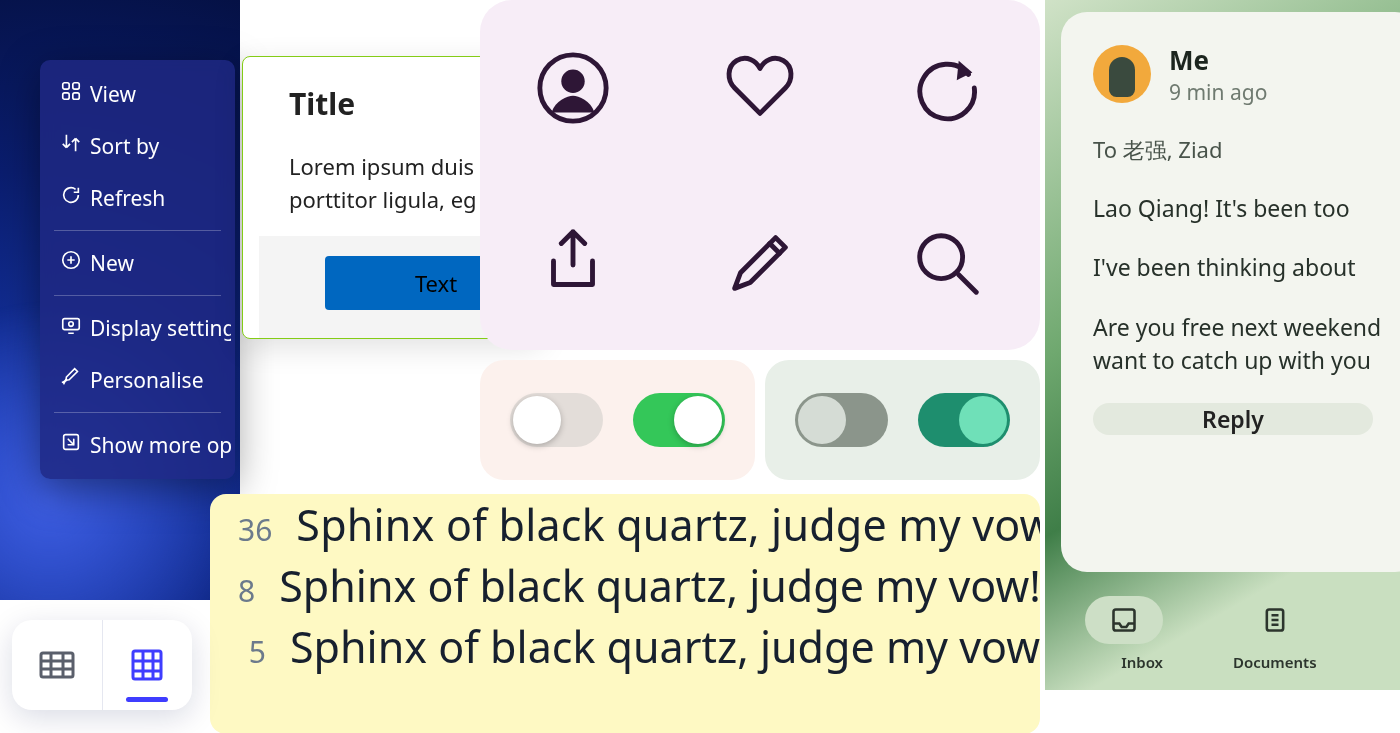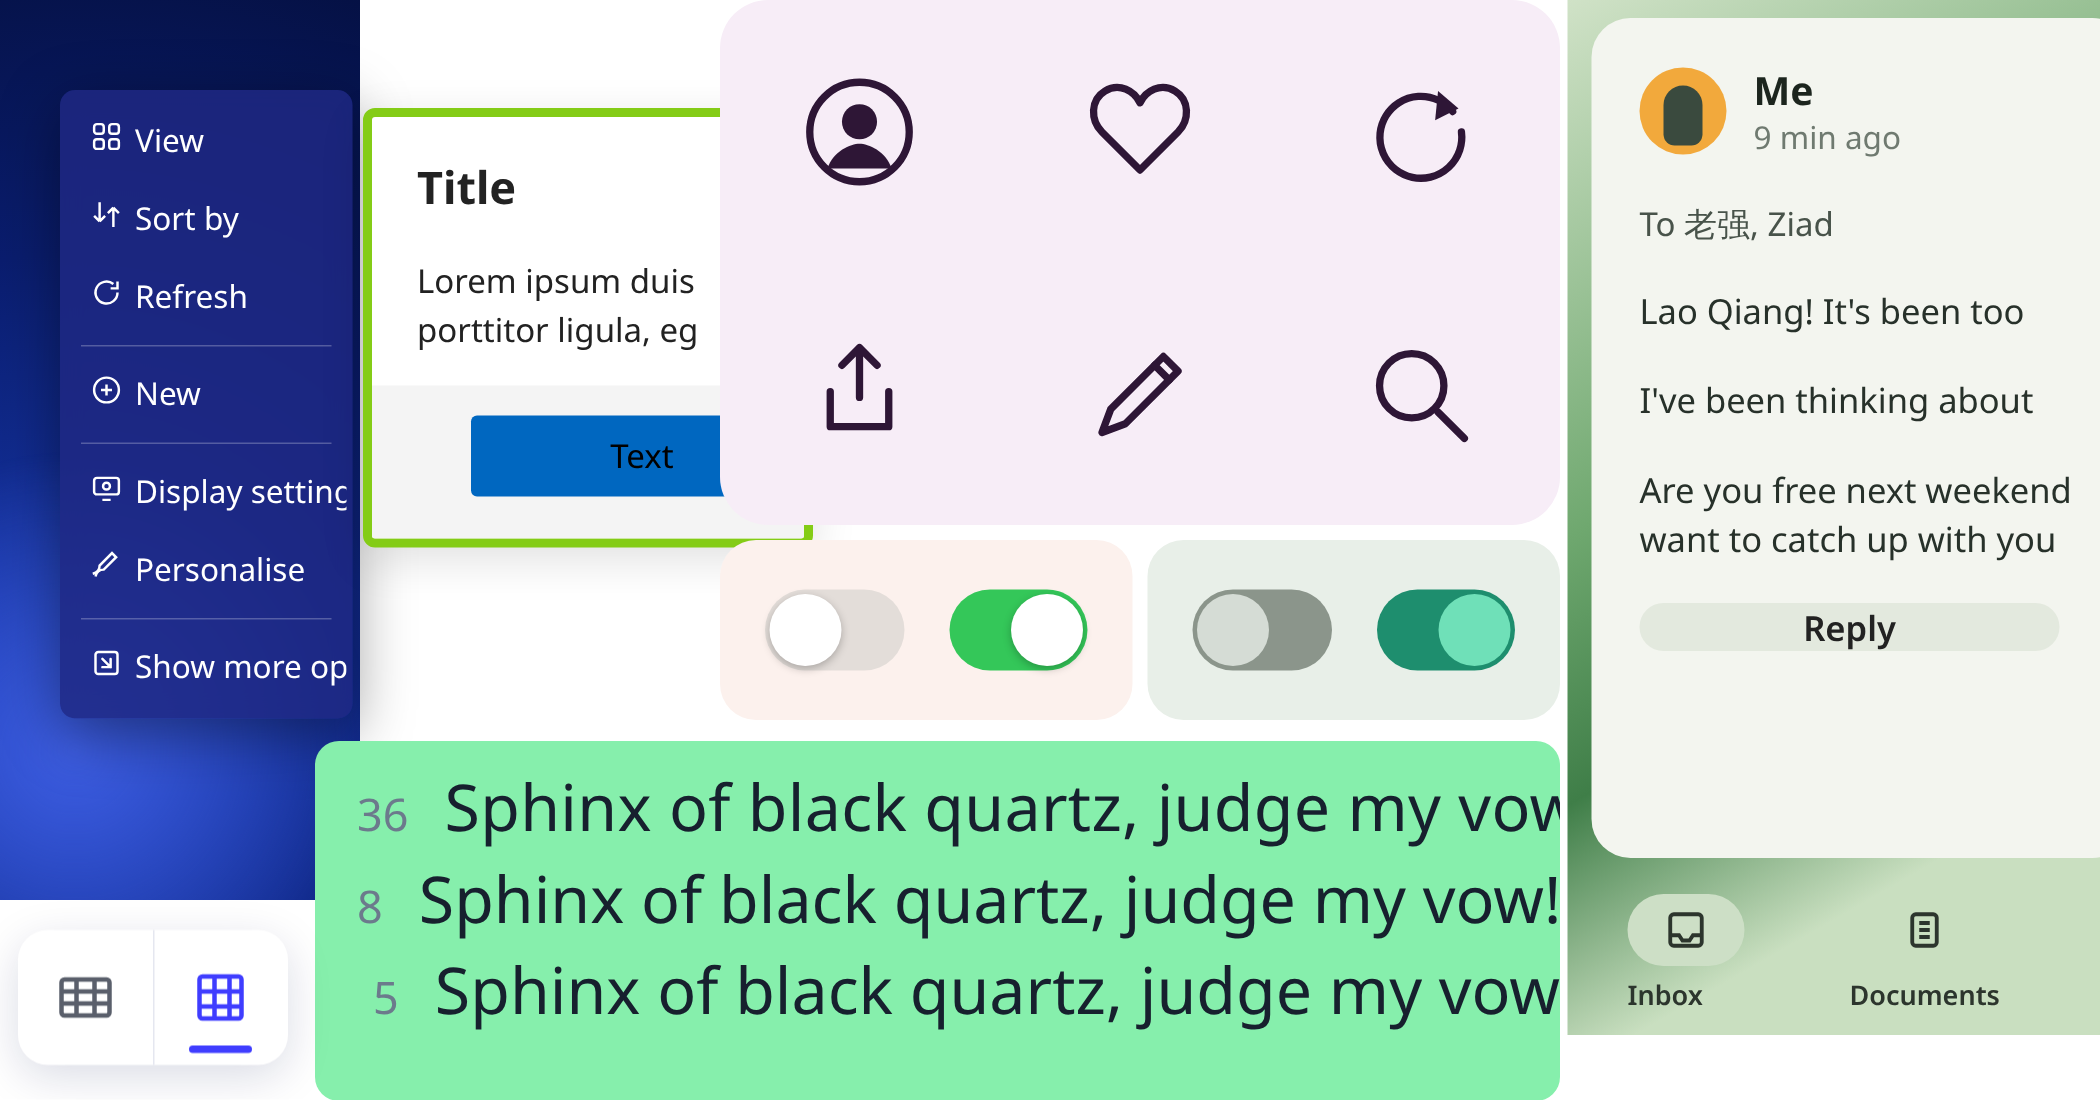--- a/index.html
+++ b/index.html
@@ -53,27 +53,28 @@
   .cm-sep {
     height: 1px;
     background: rgba(255,255,255,.25);
     margin: 6px 10px;
   }
   .cm-icon { width: 22px; height: 22px; flex:none; stroke:#fff; fill:none; stroke-width:1.8;}
 
   
   .card {
     position: absolute;
-    left: 242px; top: 72px;
+    left: 242px; top: 56px;
     width: 300px;
     background: #fff;
-    border: 6px solid #84cc16;
+    border: 1px solid #84cc16;
     border-radius: 8px;
     box-shadow: 0 8px 30px rgba(0,0,0,.12);
     overflow: hidden;
+    padding-left: 16px;
   }
   .card-body { padding: 26px 30px 20px; }
   .card-title { font-size: 30px; font-weight: 700; color:#222; margin-bottom: 26px; }
   .card-text { font-size: 22px; color:#222; line-height:1.5; white-space:nowrap; overflow:hidden;}
   .card-footer { background:#f4f4f4; padding: 20px 30px 28px; }
   .card-btn {
     background:#0067c0; color:#000000;
     border:none; border-radius:4px;
     font-size:22px;
     padding:12px 0; width:100%;
@@ -120,23 +121,23 @@
   .t-off-light { background:#e3ddd9; } .t-off-light .knob{ left:3px; }
   .t-on-light  { background:#34c759; } .t-on-light .knob{ right:3px; }
   .t-off-dark  { background:#8b958b; } .t-off-dark .knob{ left:3px; background:#d5dcd5; box-shadow:none;}
   .t-on-dark   { background:#1e8e6e; } .t-on-dark .knob{ right:3px; background:#6fe0b8; box-shadow:none;}
 
   
   .type-panel {
     position:absolute;
     left:210px; top:494px;
     width:830px; height:240px;
-    background:#86efac;
+    background:#fef9c3;
     border-radius:16px;
-    padding: 14px 0 0 0;
+    padding: 1px 0 0 0;
     overflow:hidden;
   }
   .type-row {
     display:flex;
     align-items:baseline;
     gap: 24px;
     color:#17202e;
     white-space:nowrap;
     padding-left:28px;
     margin-bottom: 2px;
@@ -199,21 +200,21 @@
     background:#e3e9de; border-radius:30px;
     font-size:23px; font-weight:600; color:#222;
     padding:0 0; text-align:center;
     width: 280px; margin-top:6px;
   }
   .mail-nav{
     display:flex; gap:70px;
     padding: 12px 0 0 24px;
     margin-top: 12px;
   }
-  .mn-item{ text-align:left; font-size:18px; font-weight:600; color:#2c352d;}
+  .mn-item{ text-align:right; font-size:15px; font-weight:600; color:#2c352d;}
   .mn-icon-wrap{ width:78px;height:48px;border-radius:26px;display:flex;align-items:center;justify-content:center;margin:0 auto 8px;}
   .mn-active{ background:#cddfc6;}
   .mn-icon{ width:28px;height:28px; stroke:#2c352d; fill:none; stroke-width:2.2;}
 </style>
 </head>
 <body>
 
 <div class="win-bg"></div>
 <div class="context-menu">
   <div class="cm-item">

